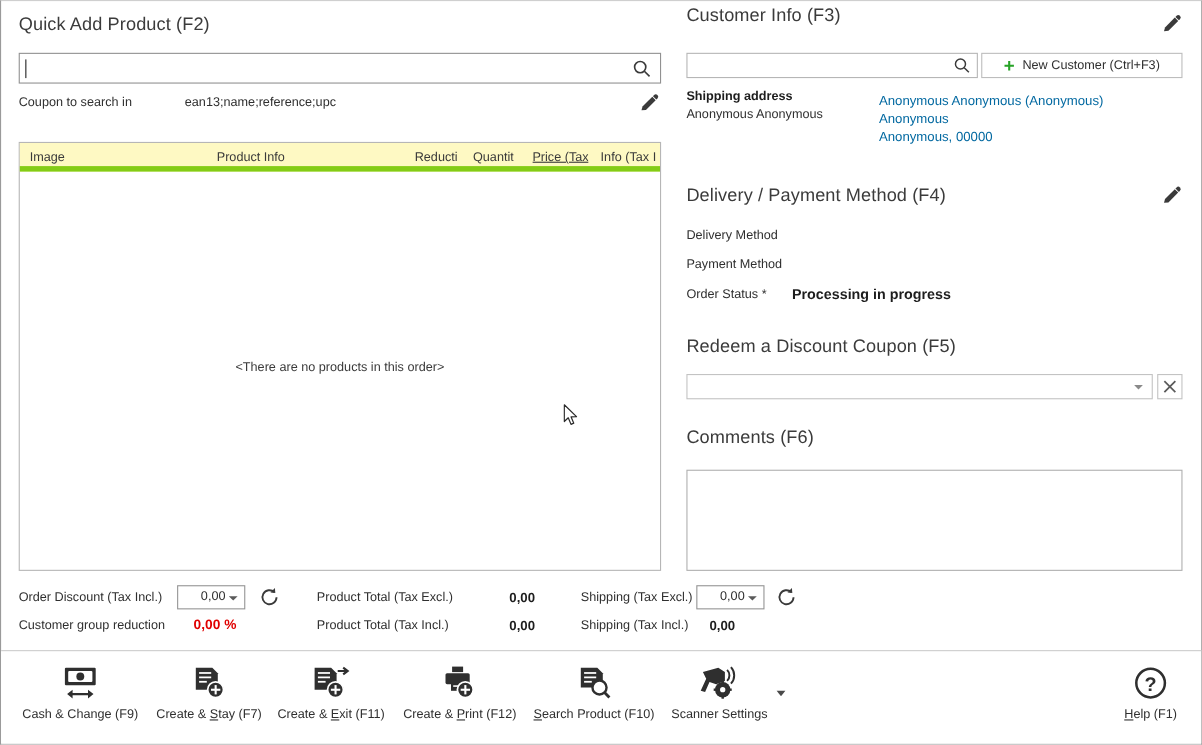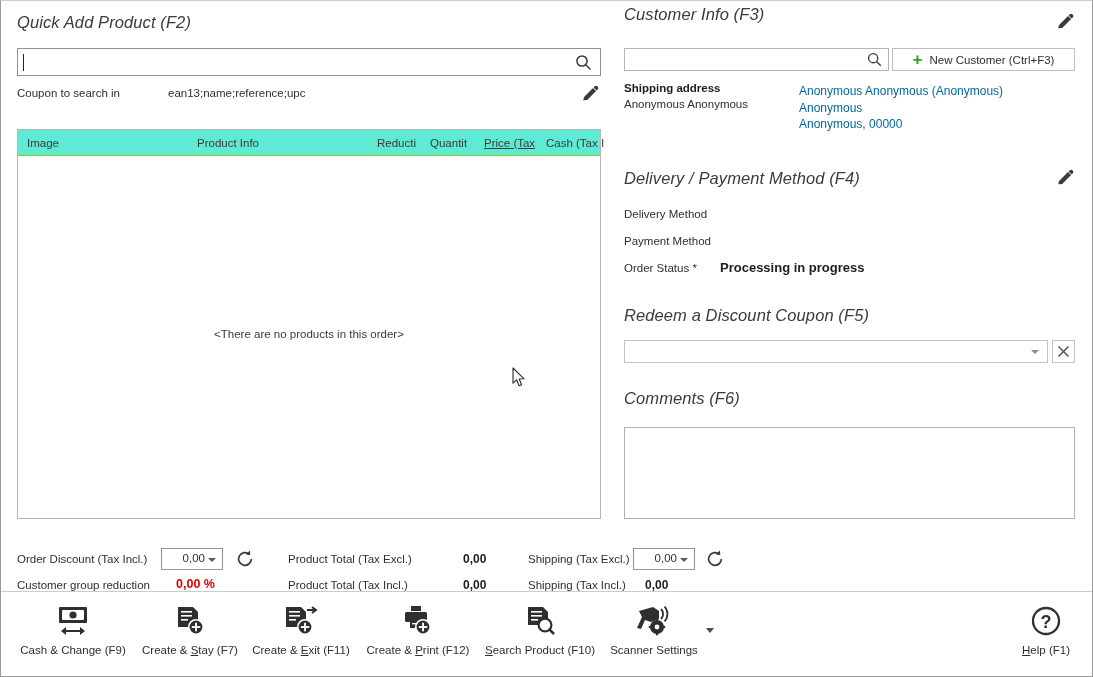--- a/index.html
+++ b/index.html
@@ -16,21 +16,20 @@
     border: 1px solid #9a9a9a;
     border-top: 1px solid #cfcfcf;
   }
 
   
   .sec-title {
     font-size: 16.5px;
     color: #3b3b3b;
     font-weight: 400;
     letter-spacing: .1px;
-    font-style: italic;
   }
   .lbl {
     font-size: 11.5px;
     color: #2f2f2f;
   }
   .txtbox {
     background: #ffffff;
     border: 1px solid #919191;
   }
   .flat-box {
@@ -65,36 +64,36 @@
 
   #grid {
     position: absolute; left: 16px; top: 128px;
     width: 584px; height: 390px;
     background: #ffffff;
     border: 1px solid #b6b6b6;
   }
   #grid-head {
     position: relative;
     height: 26px;
-    background: #5eead4;
-    border-bottom: 1px solid #84cc16;
+    background: #fef9c3;
+    border-bottom: 5px solid #84cc16;
   }
   #grid-head .col {
     position: absolute; top: 7px;
     font-size: 11.5px; color: #3a3a3a;
     white-space: nowrap; overflow: hidden;
   }
   #grid-empty {
     position: absolute; left: 0; right: 0; top: 198px;
     text-align: center;
     font-size: 11.5px; color: #3a3a3a;
   }
 
   
-  #totals { position: absolute; left: 0; top: 544px; width: 1015px; height: 62px; }
+  #totals { position: absolute; left: 0; top: 528px; width: 1015px; height: 62px; }
   #totals .t-lbl { position: absolute; font-size: 11.5px; color: #2f2f2f; white-space: nowrap; }
   #totals .t-val { position: absolute; font-size: 12px; color: #1d1d1d; font-weight: bold; white-space: nowrap; }
   #totals .t-red { color: #e00000; font-weight: bold; font-size: 12.5px; }
   .spin {
     position: absolute;
     width: 62px; height: 22px;
     background: #fff; border: 1px solid #949494;
   }
   .spin .sv {
     position: absolute; right: 17px; top: 3px;
@@ -243,21 +242,21 @@
       </span>
     </div>
 
     <div id="grid">
       <div id="grid-head">
         <span class="col" style="left:9px;">Image</span>
         <span class="col" style="left:167px;margin-left:12px;">Product Info</span>
         <span class="col" style="left:359px;">Reducti</span>
         <span class="col" style="left:412px;">Quantit</span>
         <span class="col" style="left:466px;text-decoration:underline;">Price (Tax</span>
-        <span class="col" style="left:528px;">Cash (Tax I</span>
+        <span class="col" style="left:528px;">Info (Tax I</span>
       </div>
       <div id="grid-empty">&lt;There are no products in this order&gt;</div>
     </div>
   </div>
 
   <div id="right">
 
     <div id="cust-title" class="sec-title">Customer Info (F3)</div>
     <span class="pencil-abs icon-btn" style="top:11px;">
       <svg width="20" height="20" viewBox="0 0 20 20">

